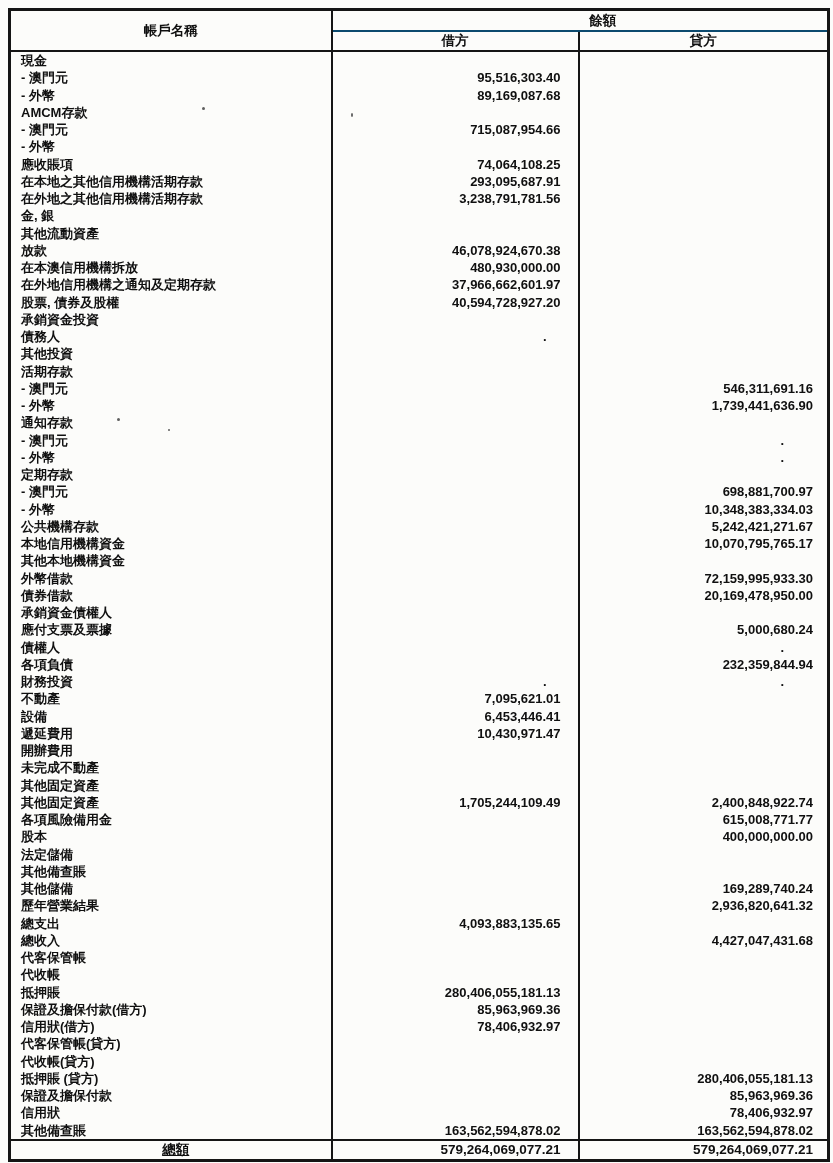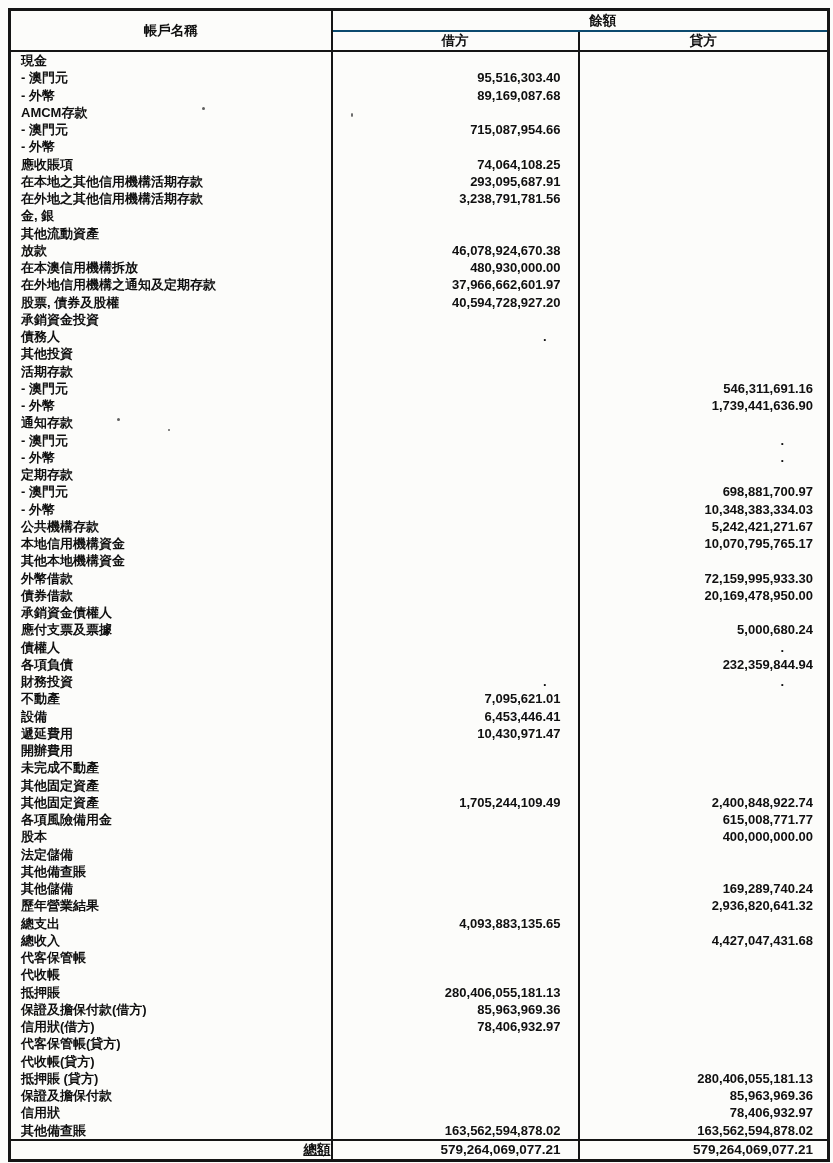--- a/index.html
+++ b/index.html
@@ -84,21 +84,21 @@
   td.c-credit.dot-val { padding-right: 43px; }
 
   tfoot td {
     font-size: 13.5px;
     font-weight: 700;
     height: 17px;
     padding: 0;
     border-top: 2px solid #151515;
     white-space: nowrap;
   }
-  tfoot td.c-name  { padding-left: 10px; border-right: 2px solid #151515; text-align: right; text-decoration: underline; }
+  tfoot td.c-name  { padding-left: 10px; border-right: 2px solid #151515; text-align: center; text-decoration: underline; }
   tfoot td.c-debit { text-align: right; padding-right: 17px; border-right: 2px solid #151515; }
   tfoot td.c-credit{ text-align: right; padding-right: 14px; }
 
   .speck {
     position: absolute;
     width: 3px;
     height: 3px;
     background: #2a2a2a;
     border-radius: 50%;
     opacity: 0.75;

